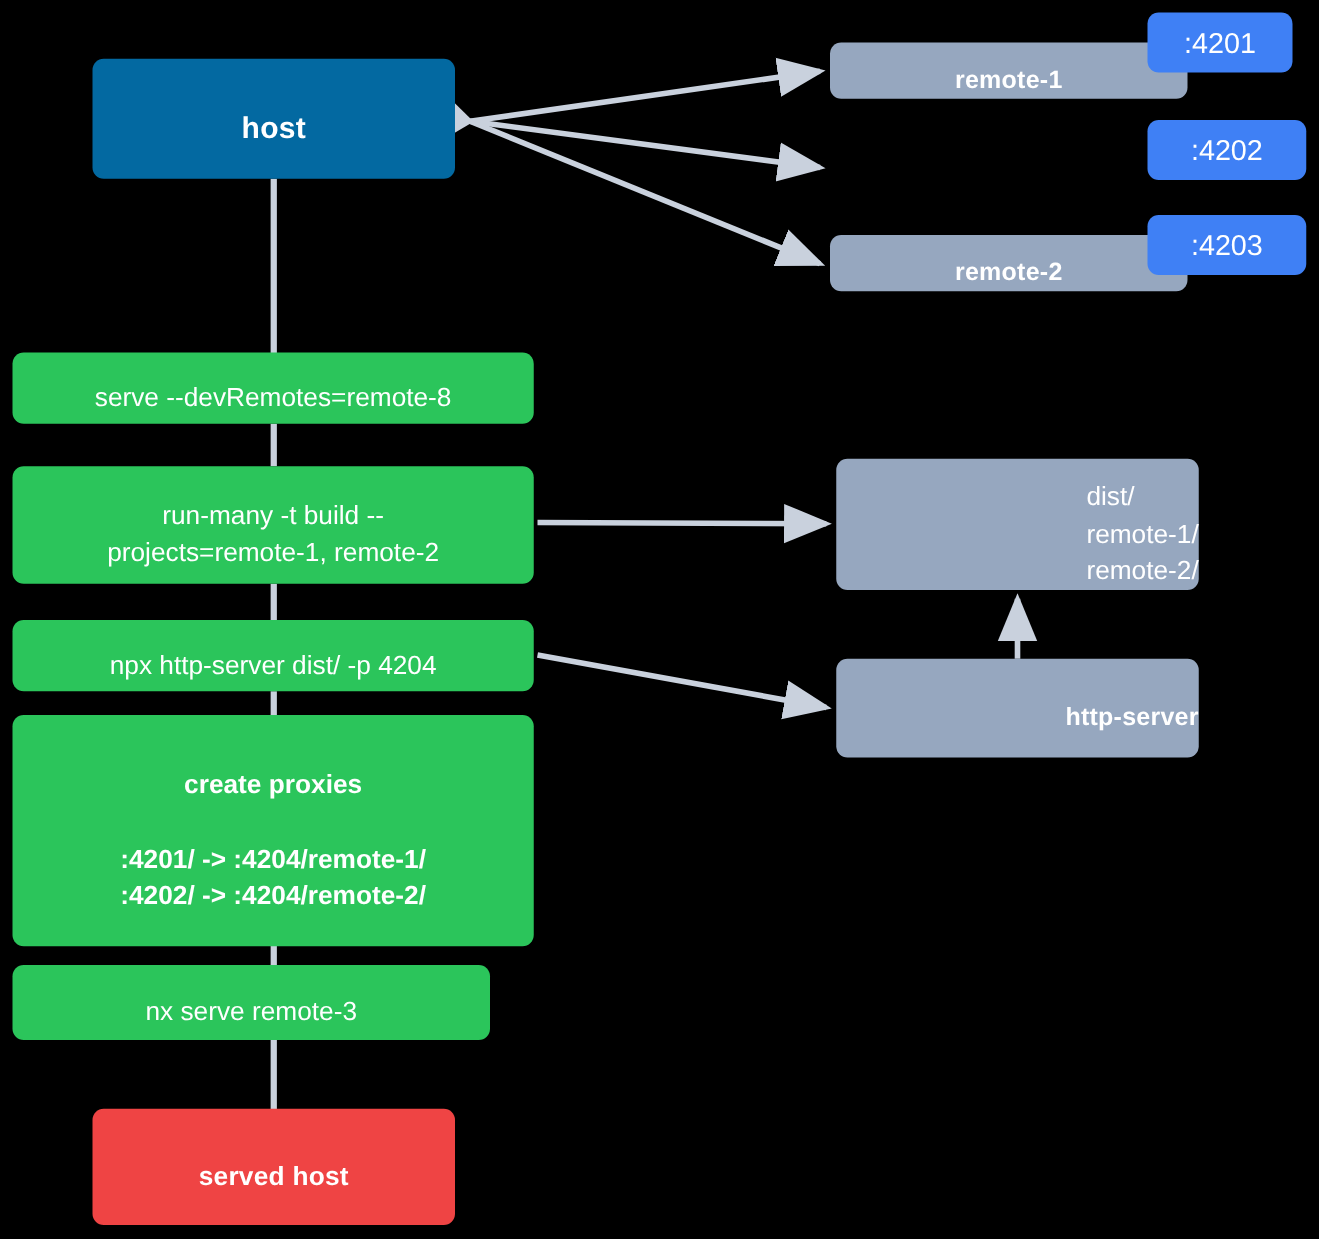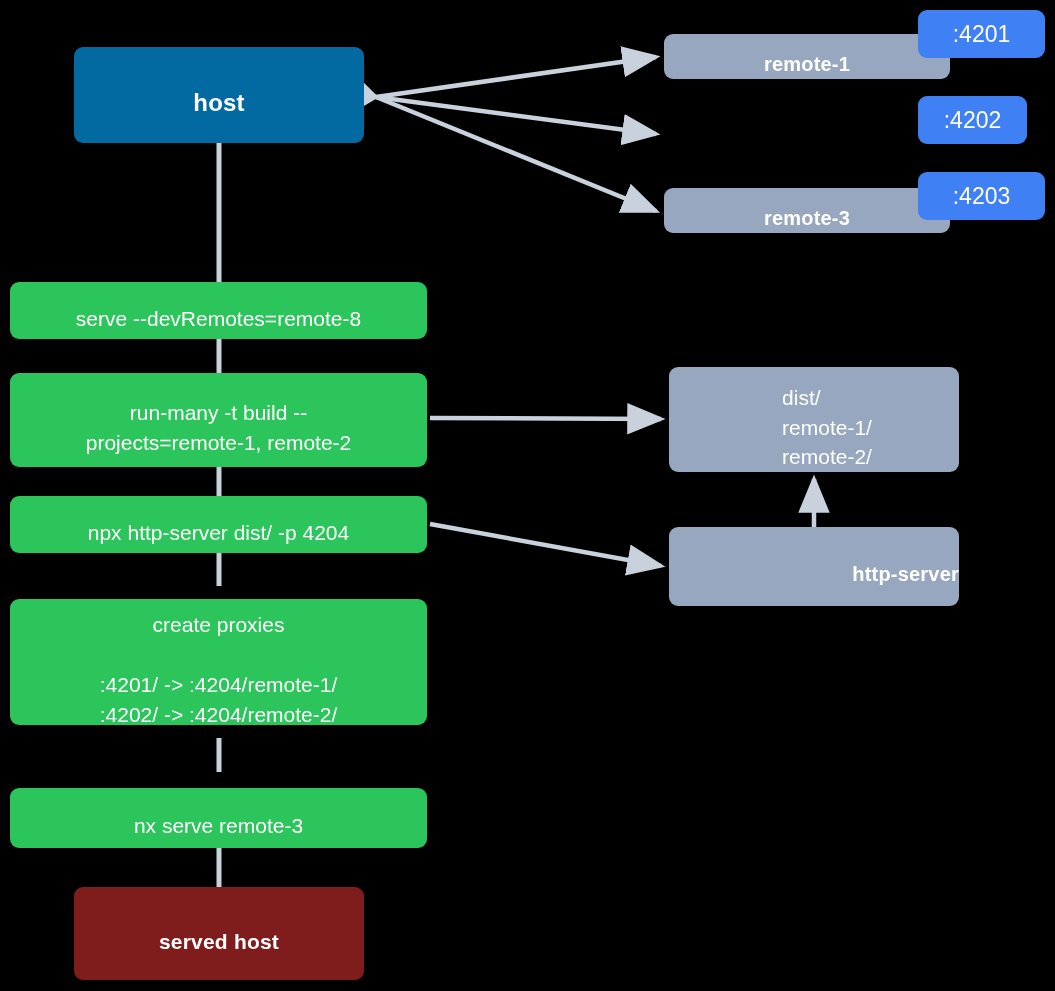--- a/index.html
+++ b/index.html
@@ -39,41 +39,41 @@
   }
 
   
   .n-host {
     background: #0369a1;
     font-size: 24px;
     font-weight: bold;
     letter-spacing: 0.2px;
   }
   .n-served {
-    background: #7f1d1d;
+    background: #ef4444;
     font-size: 21px;
     font-weight: bold;
     letter-spacing: 0.2px;
   }
   .n-remote {
     background: #96a7bf;
     font-size: 20px;
     font-weight: bold;
     letter-spacing: 0.2px;
   }
   .n-cmd {
     background: #2bc55b;
     font-size: 21px;
     font-weight: normal;
   }
   .n-artifact {
     background: #96a7bf;
     font-size: 21px;
     font-weight: normal;
-    align-items: center;
+    align-items: flex-end;
     padding-left: 26px;
     text-align: left;
   }
   .n-artifact .label { text-align: left; }
   .badge {
     position: absolute;
     box-sizing: border-box;
     background: #3f80f5;
     color: #ffffff;
     border-radius: 9px;
@@ -135,56 +135,56 @@
     <line x1="814" y1="527" x2="814" y2="479" stroke="#c9d1dd" stroke-width="4.5" marker-end="url(#arrow-u)"></line>
   </svg>
 
   <div class="node n-host" style="left:74px; top:47px; width:290px; height:96px;">
     <span class="label">host</span>
   </div>
 
   <div class="node n-remote" style="left:664px; top:34px; width:286px; height:45px;">
     <span class="label">remote-1</span>
   </div>
-  <div class="badge" style="left:918px; top:10px; width:127px; height:48px;">
+  <div class="badge" style="left:918px; top:10px; width:116px; height:48px;">
     <span class="label">:4201</span>
   </div>
 
-  <div class="badge" style="left:918px; top:96px; width:109px; height:48px;">
+  <div class="badge" style="left:918px; top:96px; width:127px; height:48px;">
     <span class="label">:4202</span>
   </div>
 
   <div class="node n-remote" style="left:664px; top:188px; width:286px; height:45px;">
-    <span class="label">remote-3</span>
+    <span class="label">remote-2</span>
   </div>
   <div class="badge" style="left:918px; top:172px; width:127px; height:48px;">
     <span class="label">:4203</span>
   </div>
 
   <div class="node n-cmd" style="left:10px; top:282px; width:417px; height:57px;">
     <span class="label">serve --devRemotes=remote-8</span>
   </div>
 
   <div class="node n-cmd" style="left:10px; top:373px; width:417px; height:94px;">
     <span class="label">run-many -t build --
 projects=remote-1, remote-2</span>
   </div>
 
   <div class="node n-cmd" style="left:10px; top:496px; width:417px; height:57px;">
     <span class="label">npx http-server dist/ -p 4204</span>
   </div>
 
-  <div class="node n-cmd" style="left:10px; top:599px; width:417px; height:126px;">
+  <div class="node n-cmd" style="left:10px; top:572px; width:417px; height:185px;font-weight:bold;">
     <span class="label">create proxies
 
 :4201/ -&gt; :4204/remote-1/
 :4202/ -&gt; :4204/remote-2/</span>
   </div>
 
-  <div class="node n-cmd" style="left:10px; top:788px; width:417px; height:60px;">
+  <div class="node n-cmd" style="left:10px; top:772px; width:382px; height:60px;">
     <span class="label">nx serve remote-3</span>
   </div>
 
   <div class="node n-artifact" style="left:669px; top:367px; width:290px; height:105px;">
     <span class="label">dist/
     remote-1/
     remote-2/</span>
   </div>
 
   <div class="node n-remote" style="left:669px; top:527px; width:290px; height:79px;align-items:flex-end;">

